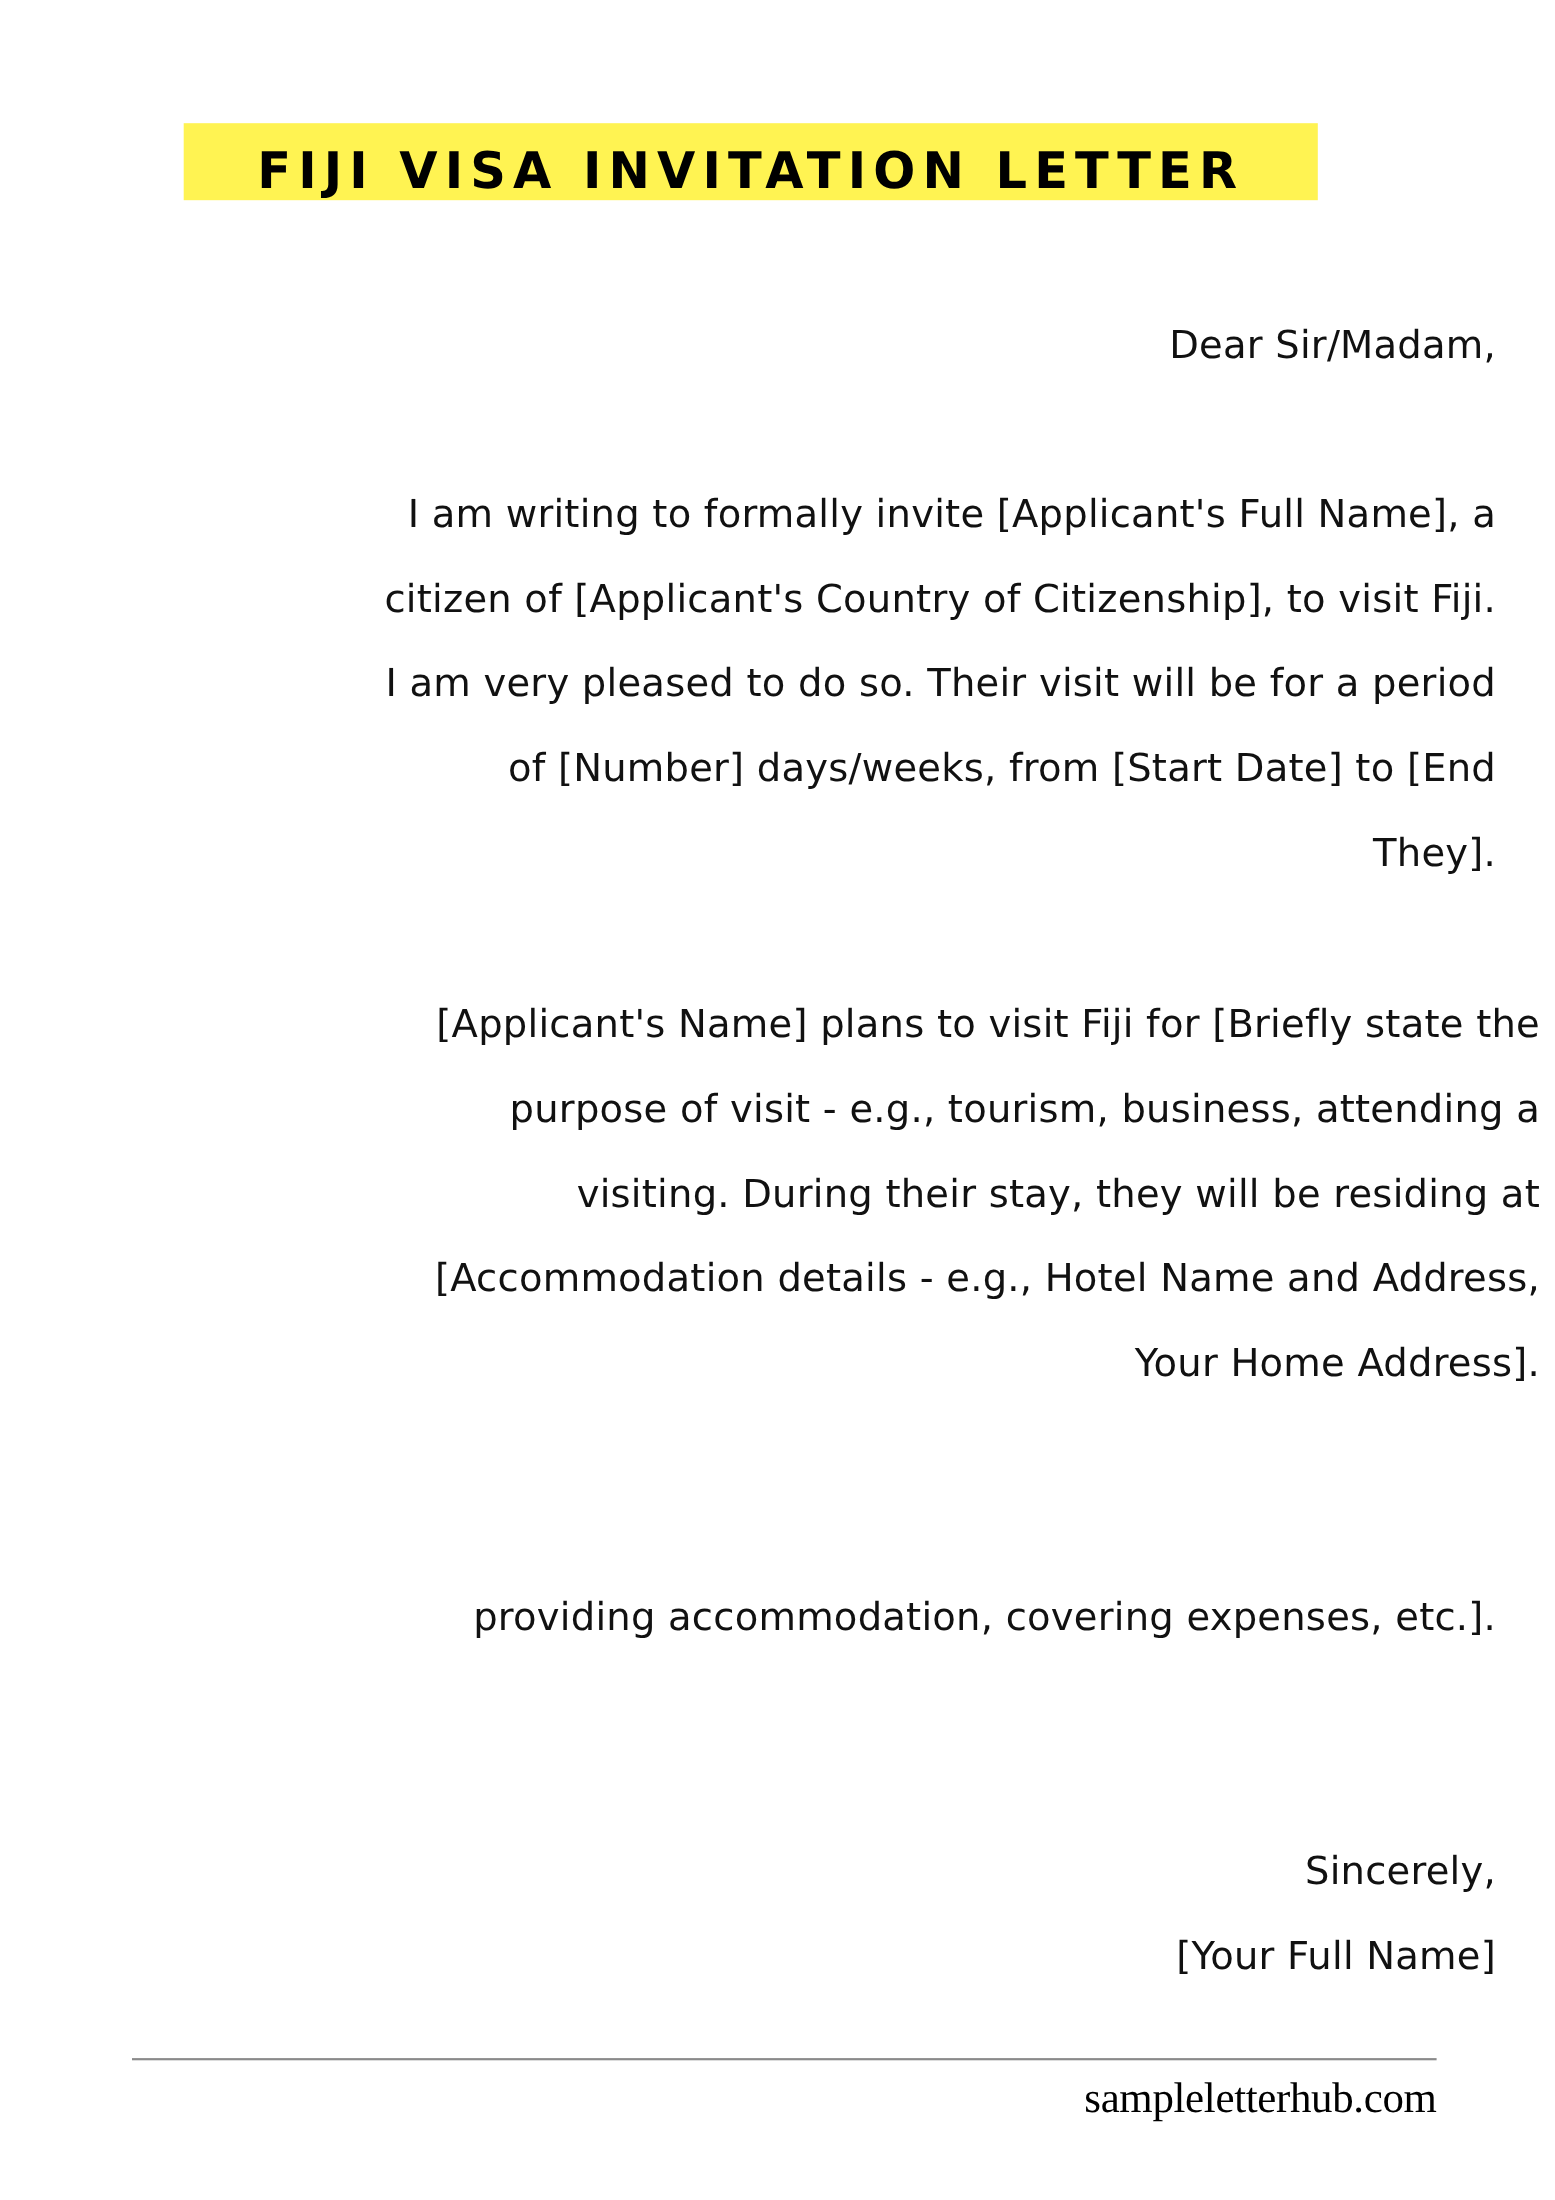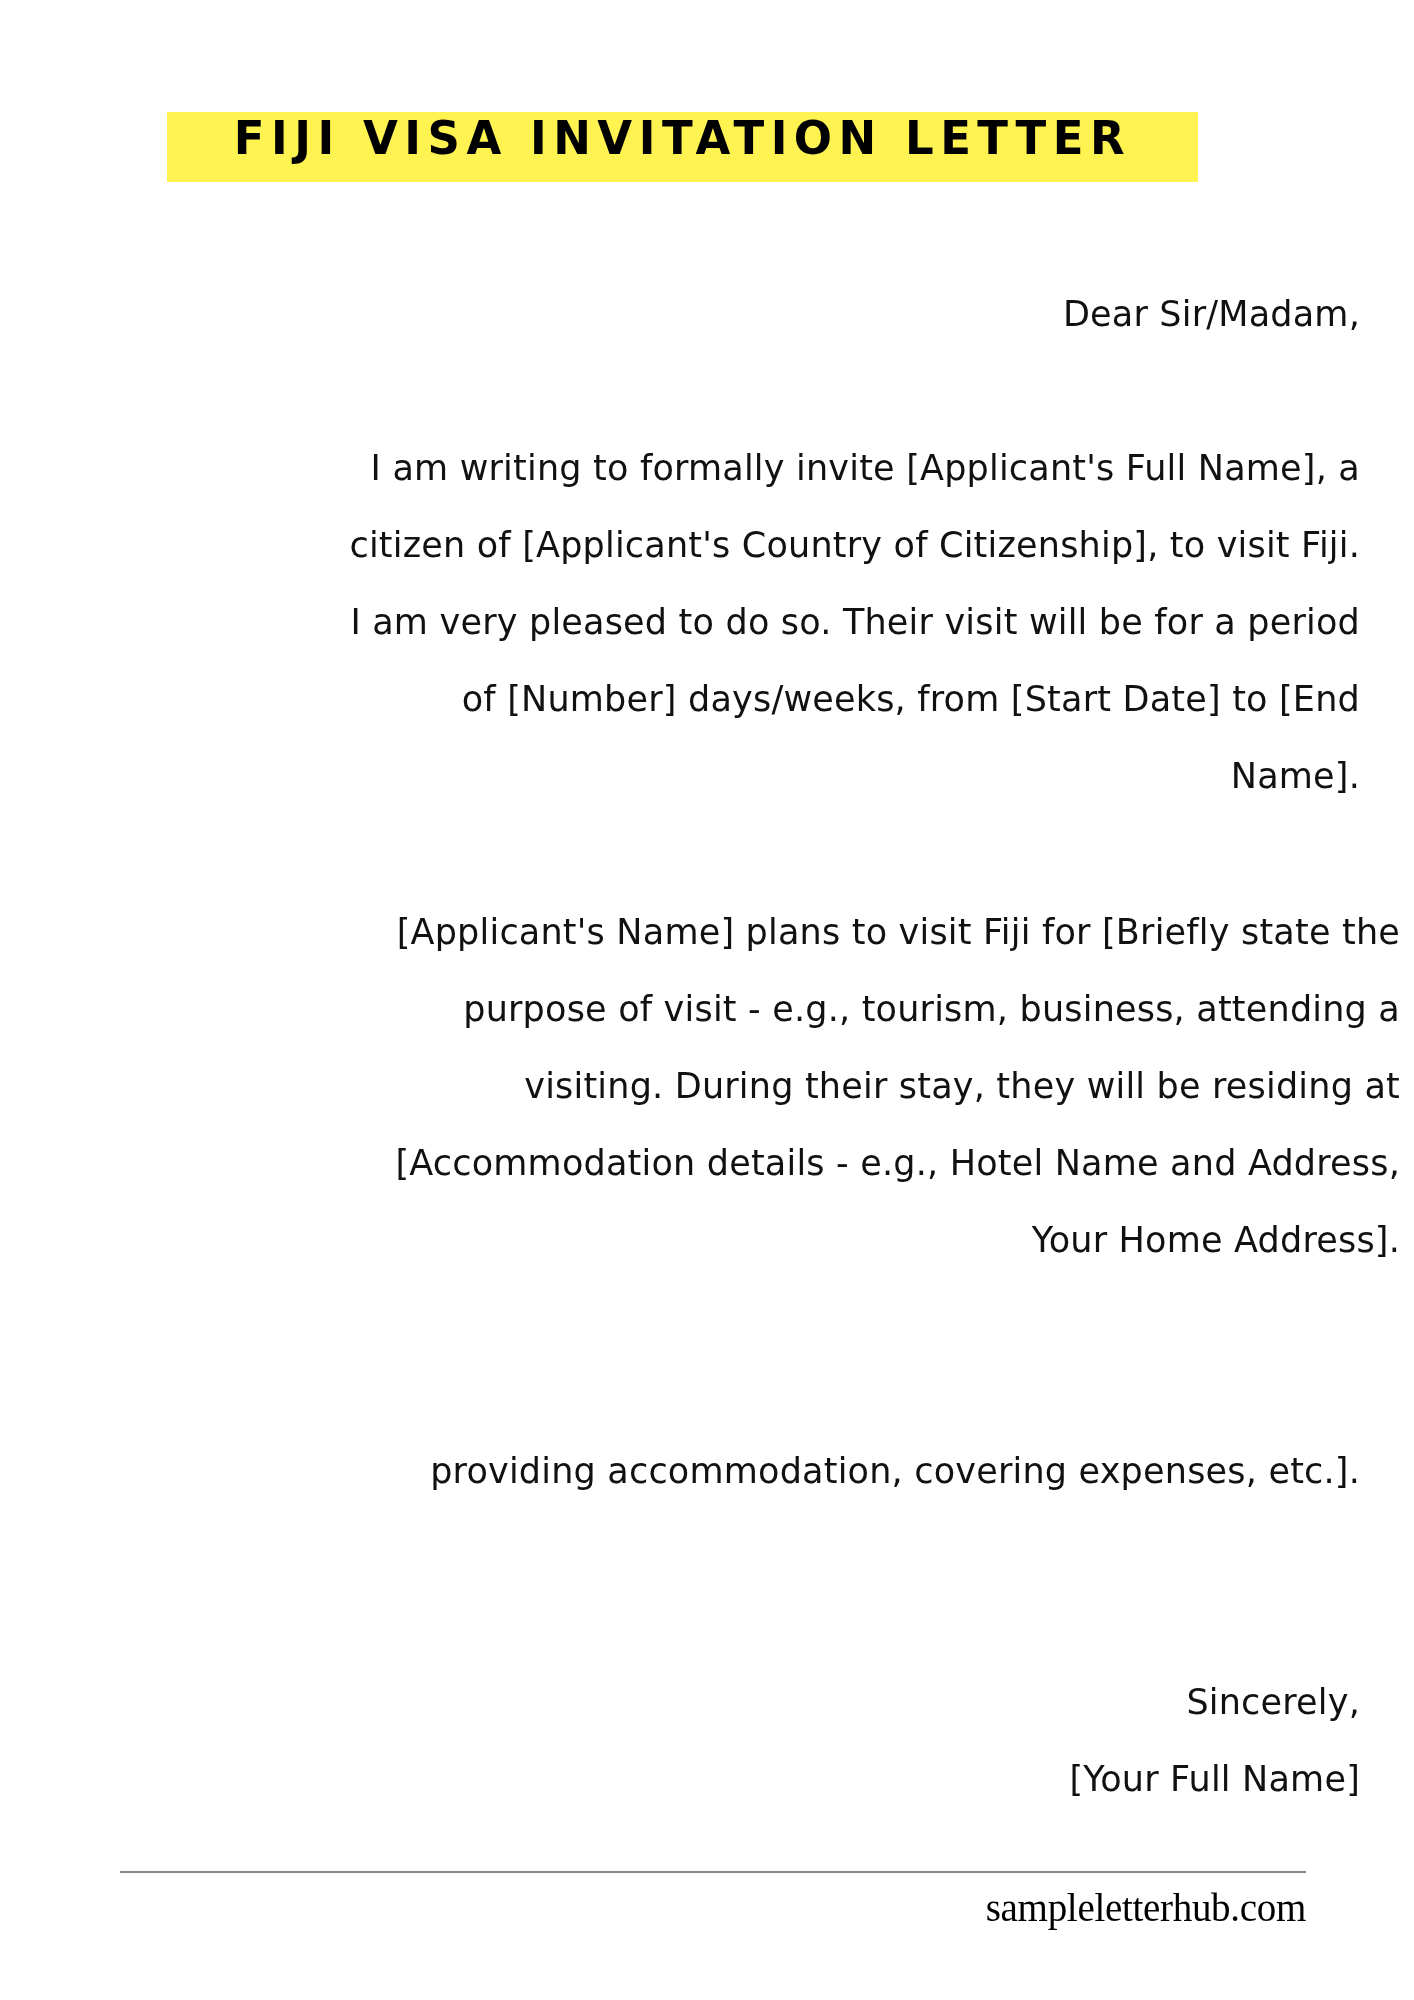--- a/index.html
+++ b/index.html
@@ -16,21 +16,21 @@
       color: #111111;
     }
     .title-wrap {
       position: absolute;
       left: 167px;
       top: 112px;
       width: 1031px;
       height: 70px;
       background: #fff352;
       display: flex;
-      align-items: flex-start;
+      align-items: flex-end;
       justify-content: center;
     }
     .title {
       font-family: "DejaVu Sans", "Liberation Sans", sans-serif;
       font-weight: bold;
       font-size: 45px;
       letter-spacing: 6.5px;
       color: #000000;
       white-space: nowrap;
       transform: scaleY(1.02);
@@ -83,21 +83,21 @@
 
 <div class="body-text greeting">
   <span class="line">Dear Sir/Madam,</span>
 </div>
 
 <div class="body-text para1">
   <span class="line">I am writing to formally invite [Applicant's Full Name], a</span>
   <span class="line">citizen of [Applicant's Country of Citizenship], to visit Fiji.</span>
   <span class="line">I am very pleased to do so. Their visit will be for a period</span>
   <span class="line">of [Number] days/weeks, from [Start Date] to [End</span>
-  <span class="line">Name].</span>
+  <span class="line">They].</span>
 </div>
 
 <div class="body-text para2">
   <span class="line">[Applicant's Name] plans to visit Fiji for [Briefly state the</span>
   <span class="line">purpose of visit - e.g., tourism, business, attending a</span>
   <span class="line">visiting. During their stay, they will be residing at</span>
   <span class="line">[Accommodation details - e.g., Hotel Name and Address,</span>
   <span class="line">Your Home Address].</span>
 </div>
 

